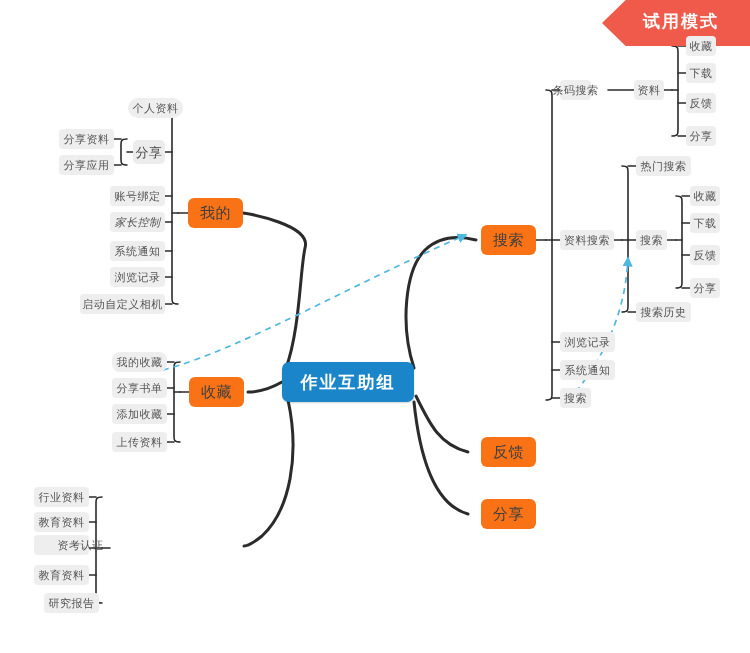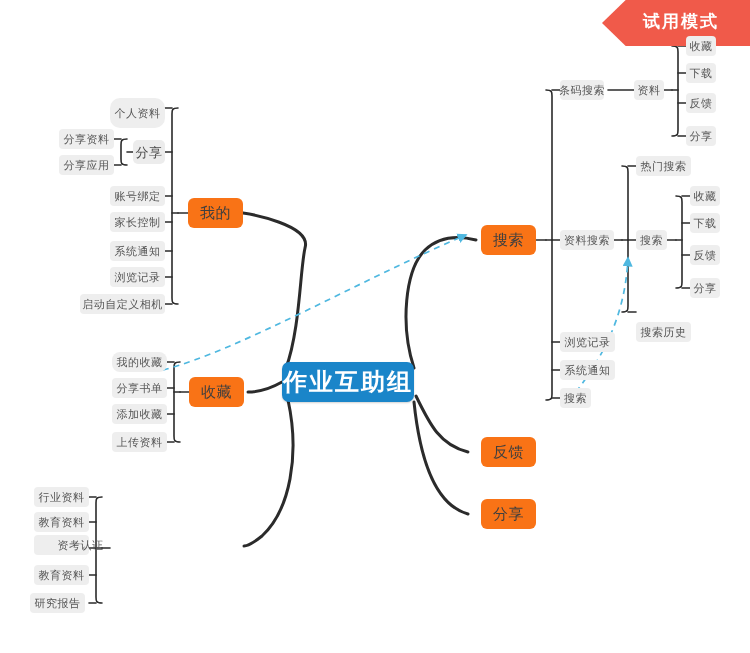--- a/index.html
+++ b/index.html
@@ -56,21 +56,21 @@
   .node.branch {
     background: #f97316;
     color: #3f3f3f;
     font-size: 15px;
     padding: 7px 13px;
     border-radius: 6px;
   }
   .node.root {
     background: #1a85c9;
     color: #ffffff;
-    font-size: 24px;
+    font-size: 17px;
     font-weight: bold;
     padding: 11px 20px;
     border-radius: 7px;
     letter-spacing: 2px;
     box-shadow: 0 1px 2px rgba(0,0,0,0.18);
   }
   #trial-banner {
     position: absolute;
     right: 0;
     top: 0;
@@ -213,61 +213,61 @@
 
   <div id="trial-banner">
     <div class="tb-title">试用模式</div>
     <div class="tb-sub"></div>
   </div>
 
   <div class="node root" style="left:282px; top:362px; width:132px; height:40px;">作业互助组</div>
 
   <div class="node branch" style="left:188px; top:198px; width:55px; height:30px;">我的</div>
 
-  <div class="node leaf" style="left:110px; top:98px; width:55px; height:30px;border-radius:10px;">个人资料</div>
+  <div class="node leaf" style="left:128px; top:98px; width:55px; height:20px;border-radius:10px;">个人资料</div>
   <div class="node mid" style="left:133px; top:140px; width:32px; height:24px;">分享</div>
   <div class="node leaf" style="left:59px; top:129px; width:55px; height:20px;">分享资料</div>
   <div class="node leaf" style="left:59px; top:155px; width:55px; height:20px;">分享应用</div>
   <div class="node leaf" style="left:110px; top:186px; width:55px; height:20px;">账号绑定</div>
-  <div class="node leaf" style="left:110px; top:212px; width:55px; height:20px;">家长控制</div>
+  <div class="node leaf" style="left:110px; top:212px; width:55px; height:20px;font-style:italic;">家长控制</div>
   <div class="node leaf" style="left:110px; top:241px; width:55px; height:20px;">系统通知</div>
   <div class="node leaf" style="left:110px; top:267px; width:55px; height:20px;">浏览记录</div>
   <div class="node leaf" style="left:80px; top:294px; width:85px; height:20px;">启动自定义相机</div>
 
   <div class="node branch" style="left:189px; top:377px; width:55px; height:30px;">收藏</div>
 
   <div class="node leaf" style="left:112px; top:352px; width:55px; height:20px;border-radius:8px;">我的收藏</div>
   <div class="node leaf" style="left:112px; top:378px; width:55px; height:20px;">分享书单</div>
   <div class="node leaf" style="left:112px; top:404px; width:55px; height:20px;">添加收藏</div>
   <div class="node leaf" style="left:112px; top:432px; width:55px; height:20px;">上传资料</div>
 
 
   <div class="node leaf" style="left:34px; top:487px; width:55px; height:20px;">行业资料</div>
   <div class="node leaf" style="left:34px; top:512px; width:55px; height:20px;">教育资料</div>
   <div class="node leaf" style="left:34px; top:535px; width:55px; height:20px;padding-left:44px;">资考认证</div>
   <div class="node leaf" style="left:34px; top:565px; width:55px; height:20px;">教育资料</div>
-  <div class="node leaf" style="left:30px; top:593px; width:55px; height:20px;">研究报告</div>
+  <div class="node leaf" style="left:44px; top:593px; width:55px; height:20px;">研究报告</div>
 
   <div class="node branch" style="left:481px; top:225px; width:55px; height:30px;">搜索</div>
 
-  <div class="node leaf" style="left:560px; top:80px; width:44px; height:20px;">条码搜索</div>
+  <div class="node leaf" style="left:560px; top:80px; width:31px; height:20px;">条码搜索</div>
   <div class="node leaf" style="left:634px; top:80px; width:30px; height:20px;">资料</div>
   <div class="node leaf" style="left:686px; top:36px; width:30px; height:20px;">收藏</div>
   <div class="node leaf" style="left:686px; top:63px; width:30px; height:20px;">下载</div>
   <div class="node leaf" style="left:686px; top:93px; width:30px; height:20px;">反馈</div>
   <div class="node leaf" style="left:686px; top:126px; width:30px; height:20px;">分享</div>
 
   <div class="node leaf" style="left:560px; top:230px; width:54px; height:20px;">资料搜索</div>
   <div class="node leaf" style="left:636px; top:156px; width:55px; height:20px;">热门搜索</div>
   <div class="node leaf" style="left:636px; top:230px; width:31px; height:20px;">搜索</div>
   <div class="node leaf" style="left:690px; top:186px; width:30px; height:20px;">收藏</div>
   <div class="node leaf" style="left:690px; top:213px; width:30px; height:20px;">下载</div>
   <div class="node leaf" style="left:690px; top:245px; width:30px; height:20px;">反馈</div>
   <div class="node leaf" style="left:690px; top:278px; width:30px; height:20px;">分享</div>
-  <div class="node leaf" style="left:636px; top:302px; width:55px; height:20px;margin-top:20px;">搜索历史</div>
+  <div class="node leaf" style="left:636px; top:302px; width:55px; height:20px;">搜索历史</div>
 
   <div class="node leaf" style="left:560px; top:332px; width:55px; height:20px;">浏览记录</div>
   <div class="node leaf" style="left:560px; top:360px; width:55px; height:20px;">系统通知</div>
   <div class="node leaf" style="left:560px; top:388px; width:31px; height:20px;">搜索</div>
 
   <div class="node branch" style="left:481px; top:437px; width:55px; height:30px;">反馈</div>
   <div class="node branch" style="left:481px; top:499px; width:55px; height:30px;">分享</div>
 
 </div>
 

